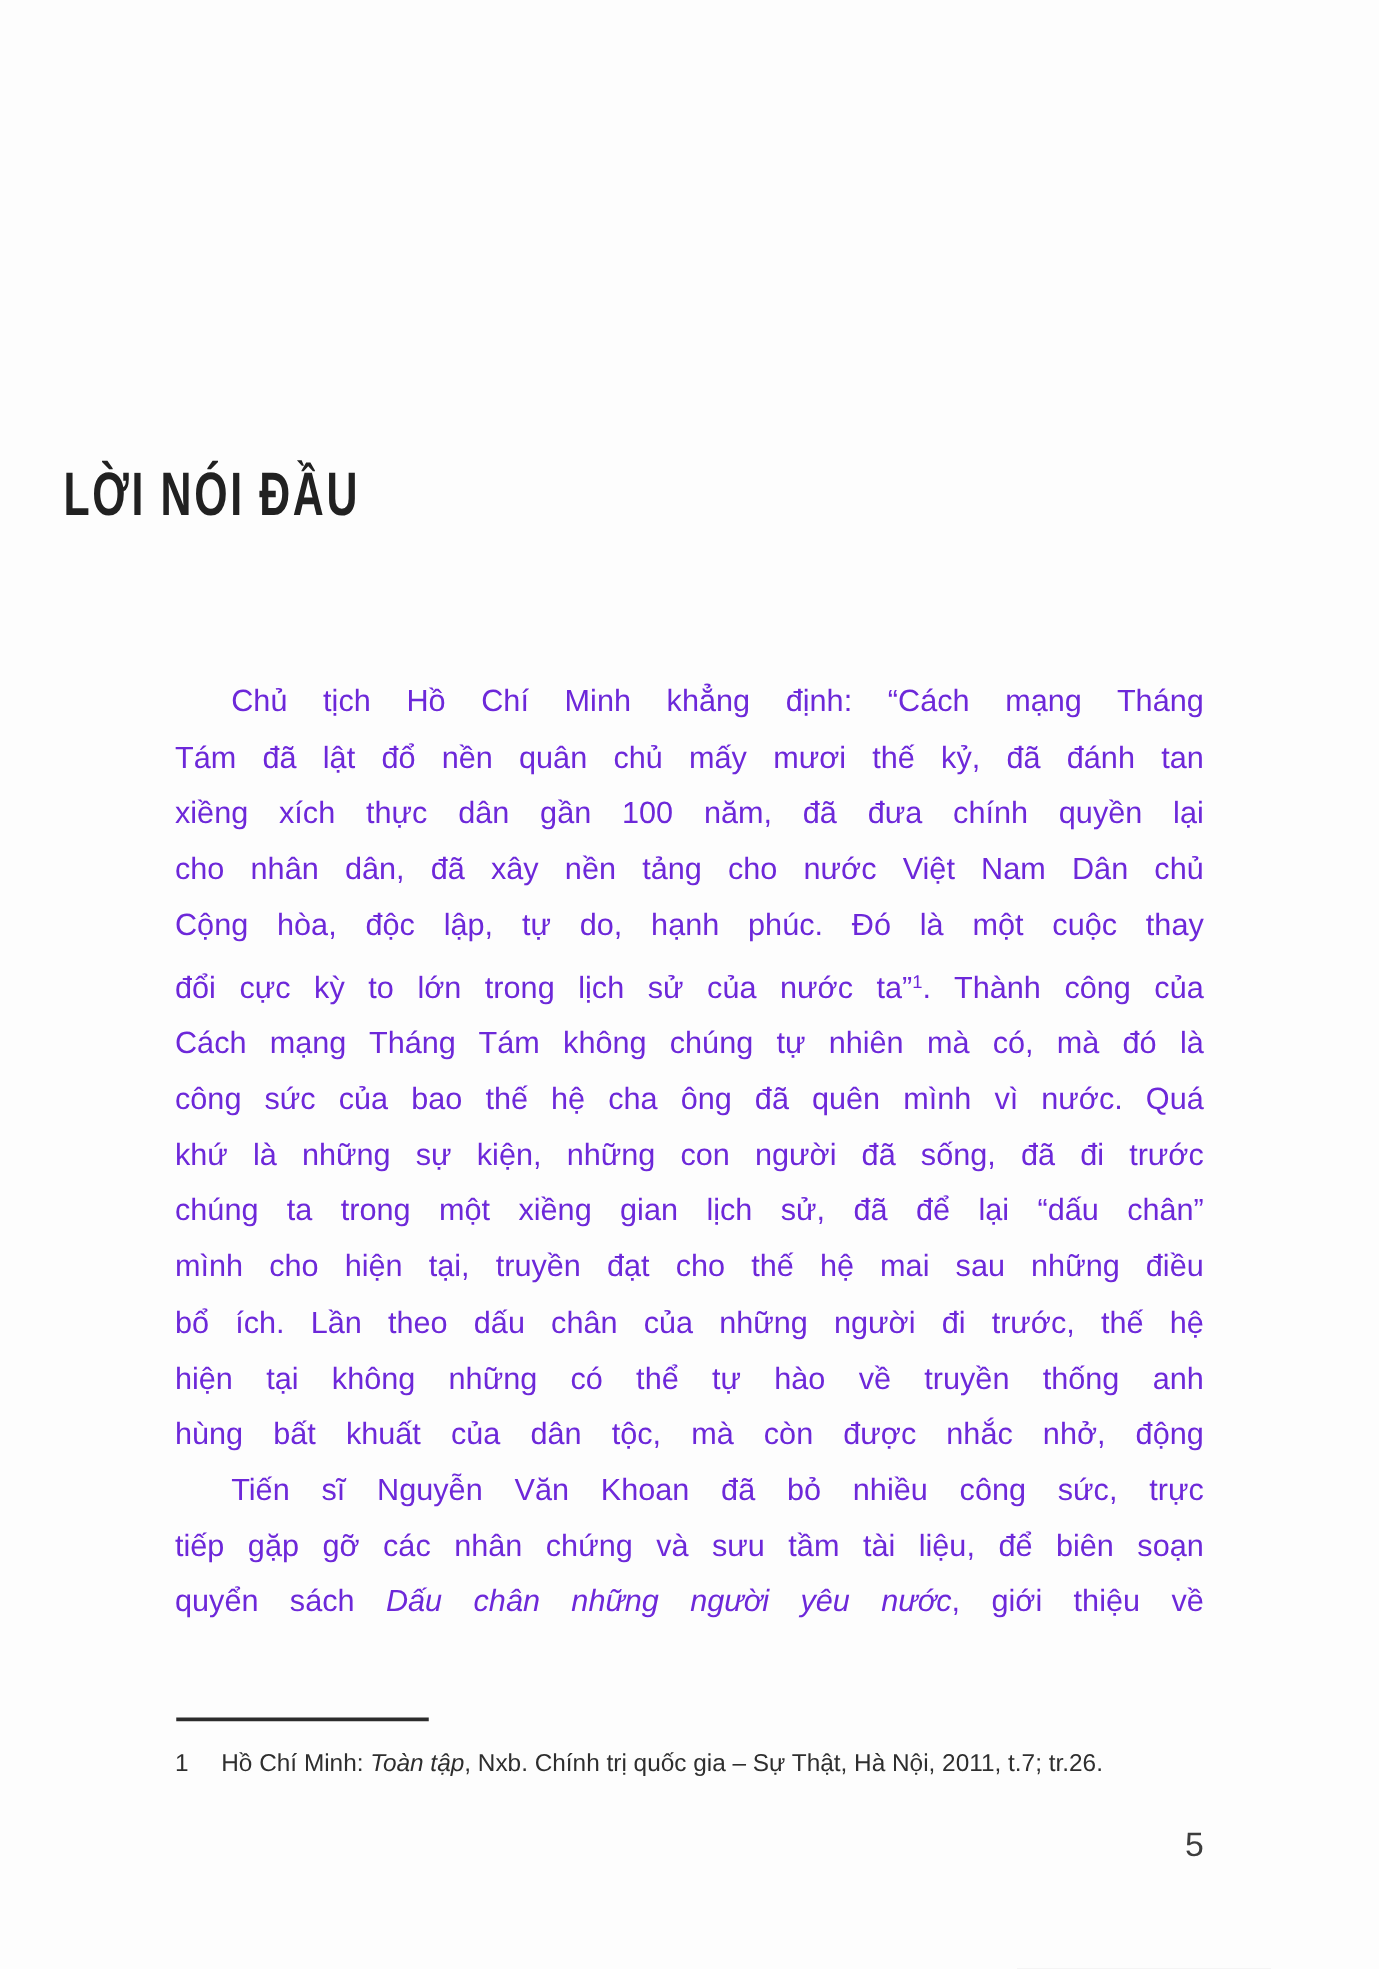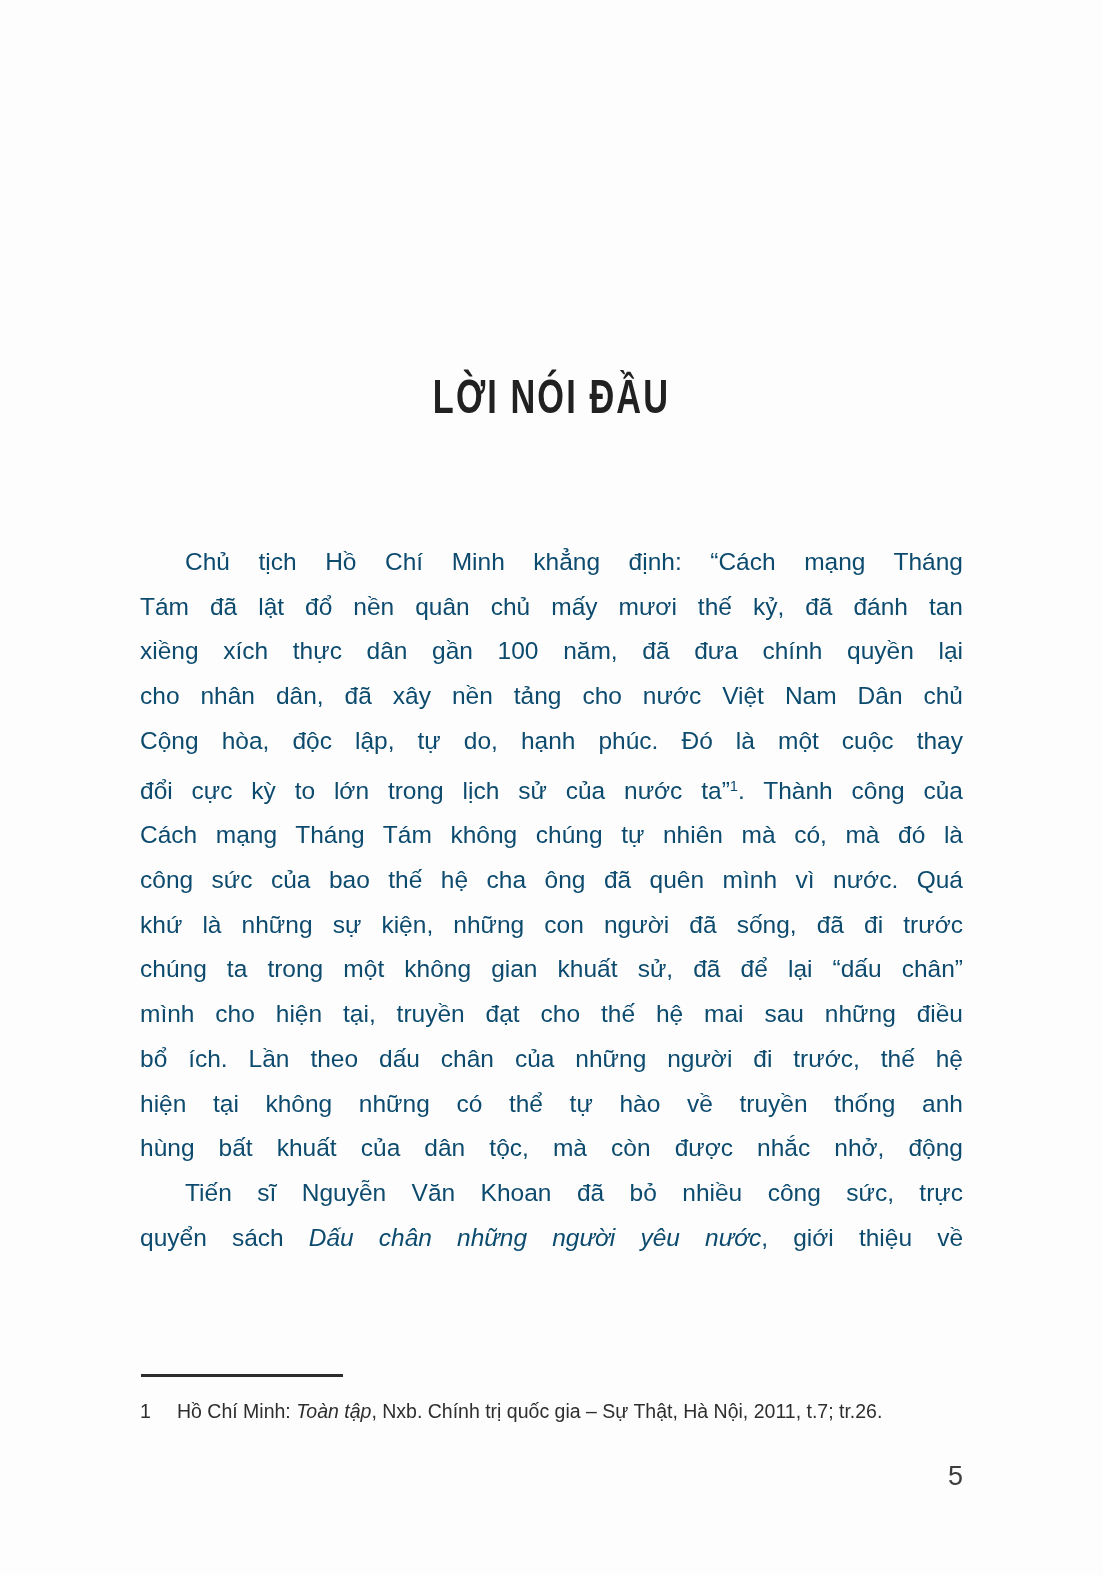--- a/index.html
+++ b/index.html
@@ -18,21 +18,21 @@
     color: #2e2e2e;
     overflow: hidden;
   }
 
   
   .title-wrap {
     position: absolute;
     top: 372px;
     left: 0;
     width: 100%;
-    text-align: center;
+    text-align: left;
     line-height: 1;
   }
   .title {
     display: inline-block;
     font-size: 49px;
     font-weight: 700;
     letter-spacing: 3px;
     color: #212121;
     white-space: nowrap;
     transform: scaleX(0.70);
@@ -40,21 +40,21 @@
   }
 
   
   .body-text {
     position: absolute;
     left: 140px;
     top: 540px;
     width: 823px;
     font-size: 24.5px;
     line-height: 44.7px;
-    color: #0c4a6e;
+    color: #6d28d9;
   }
   .line {
     text-align: justify;
     text-align-last: justify;
   }
   .line.no-just {
     text-align-last: left;
   }
   .line.indent {
     text-indent: 45px;
@@ -114,26 +114,27 @@
   <div class="body-text">
       <div class="line indent"><span>Chủ tịch Hồ Chí Minh khẳng định: “Cách mạng Tháng</span></div>
       <div class="line"><span>Tám đã lật đổ nền quân chủ mấy mươi thế kỷ, đã đánh tan</span></div>
       <div class="line"><span>xiềng xích thực dân gần 100 năm, đã đưa chính quyền lại</span></div>
       <div class="line"><span>cho nhân dân, đã xây nền tảng cho nước Việt Nam Dân chủ</span></div>
       <div class="line"><span>Cộng hòa, độc lập, tự do, hạnh phúc. Đó là một cuộc thay</span></div>
       <div class="line"><span>đổi cực kỳ to lớn trong lịch sử của nước ta”</span><span class="sup">1</span><span>. Thành công của</span></div>
       <div class="line"><span>Cách mạng Tháng Tám không chúng tự nhiên mà có, mà đó là</span></div>
       <div class="line"><span>công sức của bao thế hệ cha ông đã quên mình vì nước. Quá</span></div>
       <div class="line"><span>khứ là những sự kiện, những con người đã sống, đã đi trước</span></div>
-      <div class="line"><span>chúng ta trong một không gian khuất sử, đã để lại “dấu chân”</span></div>
+      <div class="line"><span>chúng ta trong một xiềng gian lịch sử, đã để lại “dấu chân”</span></div>
       <div class="line"><span>mình cho hiện tại, truyền đạt cho thế hệ mai sau những điều</span></div>
       <div class="line"><span>bổ ích. Lần theo dấu chân của những người đi trước, thế hệ</span></div>
       <div class="line"><span>hiện tại không những có thể tự hào về truyền thống anh</span></div>
       <div class="line"><span>hùng bất khuất của dân tộc, mà còn được nhắc nhở, động</span></div>
       <div class="line indent"><span>Tiến sĩ Nguyễn Văn Khoan đã bỏ nhiều công sức, trực</span></div>
+      <div class="line"><span>tiếp gặp gỡ các nhân chứng và sưu tầm tài liệu, để biên soạn</span></div>
       <div class="line"><span>quyển sách </span><span class="it">Dấu chân những người yêu nước</span><span>, giới thiệu về</span></div>
     </div>
 
   <div class="footnote-rule"></div>
 
   <div class="footnote">
     <span class="fn-marker">1</span>
     <span class="fn-text"><span>Hồ Chí Minh: </span><span class="it">Toàn tập</span><span>, Nxb. Chính trị quốc gia – Sự Thật, Hà Nội, 2011, t.7; tr.26.</span></span>
   </div>
 

